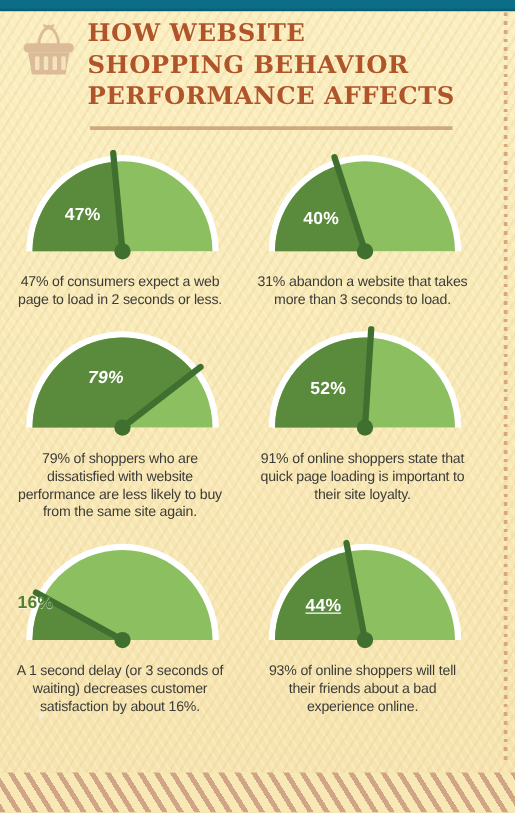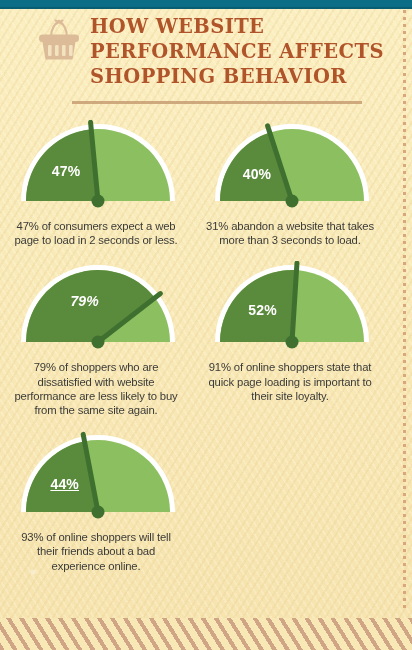--- a/index.html
+++ b/index.html
@@ -53,21 +53,20 @@
       rgba(0,0,0,0) 3px 7px);
   }
 
   
   .header {
     position: absolute;
     top: 12px;
     left: 0;
     width: 380px;
     height: 96px;
-    margin-left: 20px;
   }
   .basket-icon {
     position: absolute;
     top: 6px;
     left: 14px;
     width: 50px;
     height: 46px;
   }
   .title {
     position: absolute;
@@ -179,22 +178,22 @@
         <g fill="#f4e3bf">
           <rect x="14" y="27" width="3.6" height="11" rx="1.2"></rect>
           <rect x="21" y="27" width="3.6" height="11" rx="1.2"></rect>
           <rect x="28" y="27" width="3.6" height="11" rx="1.2"></rect>
           <rect x="35" y="27" width="3.6" height="11" rx="1.2"></rect>
         </g>
       </svg>
     </div>
     <h1 class="title">
       <span class="title-line">How Website</span>
+      <span class="title-line">Shopping Behavior</span>
       <span class="title-line">Performance Affects</span>
-      <span class="title-line">Shopping Behavior</span>
     </h1>
   </div>
   <div class="title-rule"></div>
 
   <div class="grid" id="gauge-grid">
       <div class="cell">
         <div class="gauge-wrap">
           <svg viewBox="0 0 172 92" width="172" height="92">
             <path d="M 86 81 L 9 81.00000000000001 A 77 77 0 0 1 163 80.99999999999999 Z" fill="#ffffff"></path>
             <path d="M 86 81 L 14 81.00000000000001 A 72 72 0 0 1 158 80.99999999999999 Z" fill="#8cbf5f"></path>
@@ -243,20 +242,33 @@
           </svg>
           <div class="gauge-value" style="left: 42.2645px; top: 40.4605px;">52%</div>
         </div>
         <p class="caption">91% of online shoppers state that quick page loading is important to their site loyalty.</p>
       </div>
       <div class="cell">
         <div class="gauge-wrap">
           <svg viewBox="0 0 172 92" width="172" height="92">
             <path d="M 86 81 L 9 81.00000000000001 A 77 77 0 0 1 163 80.99999999999999 Z" fill="#ffffff"></path>
             <path d="M 86 81 L 14 81.00000000000001 A 72 72 0 0 1 158 80.99999999999999 Z" fill="#8cbf5f"></path>
+            <path d="M 86 81 L 14 81.00000000000001 A 72 72 0 0 1 22.90591903684183 46.31373546467649 Z" fill="#5a8a3c"></path>
+            <line x1="86" y1="81" x2="16.77177227653479" y2="42.94145974596449" stroke="#3f7030" stroke-width="5" stroke-linecap="round"></line>
+            <circle cx="86" cy="81" r="6.5" fill="#3f7030"></circle>
+          </svg>
+          <div class="gauge-value outside" style="left: 2px; top: 42px;">16%</div>
+        </div>
+        <p class="caption">A 1 second delay (or 3 seconds of waiting) decreases customer satisfaction by about 16%.</p>
+      </div>
+      <div class="cell">
+        <div class="gauge-wrap">
+          <svg viewBox="0 0 172 92" width="172" height="92">
+            <path d="M 86 81 L 9 81.00000000000001 A 77 77 0 0 1 163 80.99999999999999 Z" fill="#ffffff"></path>
+            <path d="M 86 81 L 14 81.00000000000001 A 72 72 0 0 1 158 80.99999999999999 Z" fill="#8cbf5f"></path>
             <path d="M 86 81 L 14 81.00000000000001 A 72 72 0 0 1 72.50854534982783 10.275317947534418 Z" fill="#5a8a3c"></path>
             <line x1="86" y1="81" x2="71.19687614772775" y2="3.3993071924335965" stroke="#3f7030" stroke-width="5" stroke-linecap="round"></line>
             <circle cx="86" cy="81" r="6.5" fill="#3f7030"></circle>
           </svg>
           <div class="gauge-value" style="left: 38.3908px; top: 44.3439px; text-decoration: underline;">44%</div>
         </div>
         <p class="caption">93% of online shoppers will tell their friends about a bad experience online.</p>
       </div>
     </div>
 

